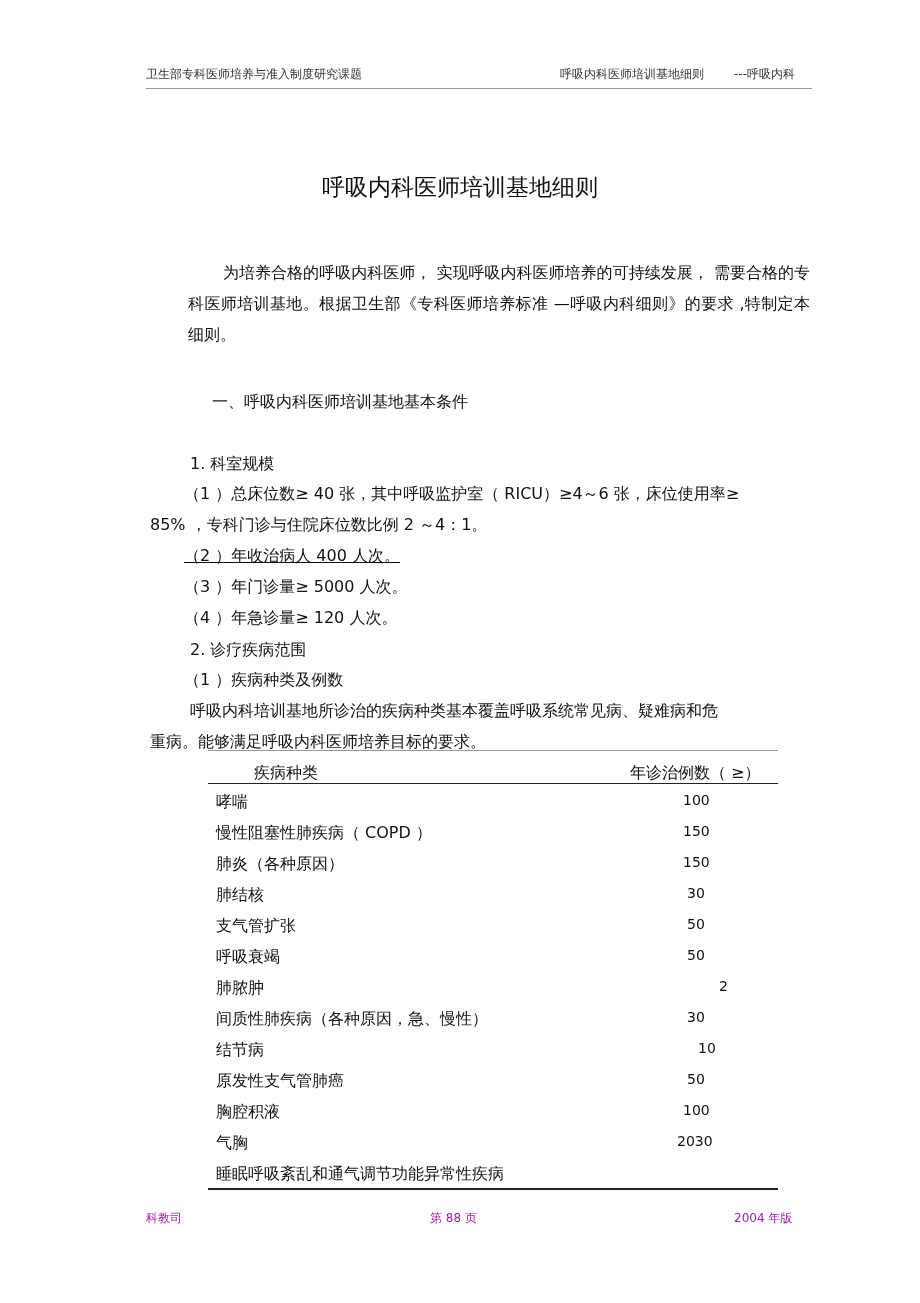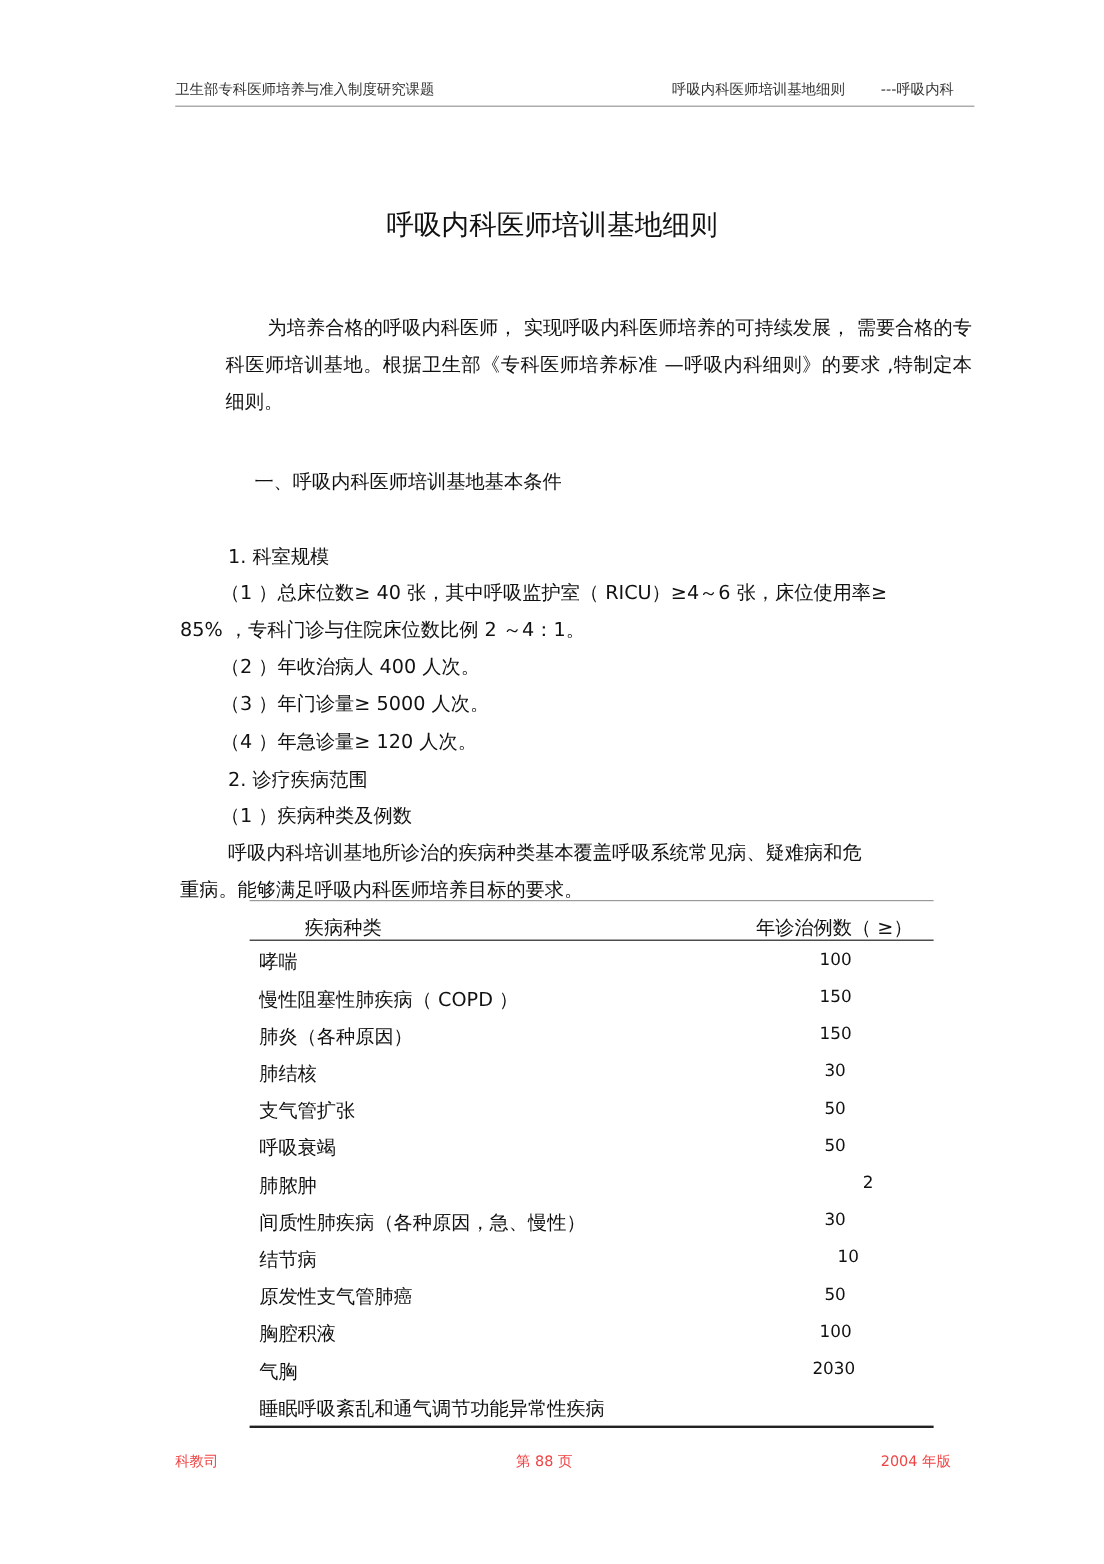--- a/index.html
+++ b/index.html
@@ -11,40 +11,40 @@
     .hdr { font-size: 12px; color: #333; top: 66px; }
     .hdr-rule { position: absolute; left: 146px; top: 88px; width: 666px; height: 0; border-top: 1px solid #999; }
     .title { font-family: "DejaVu Serif", "Liberation Serif", serif; font-size: 23px; left: 0; width: 920px; text-align: center; top: 172px; white-space: nowrap; }
     .body { font-size: 16px; line-height: 31px; }
     .para { left: 188px; width: 622px; top: 257px; white-space: normal; text-indent: 35px; text-align: justify; text-align-last: left; }
     .tbl-top { position: absolute; left: 208px; top: 750px; width: 570px; border-top: 1px solid #999; }
     .tbl-head-rule { position: absolute; left: 208px; top: 783px; width: 570px; border-top: 1px solid #222; }
     .tbl-bottom { position: absolute; left: 208px; top: 1188px; width: 570px; border-top: 2px solid #222; }
     .row-label { left: 216px; font-size: 16px; }
     .row-val { font-size: 14px; }
-    .ftr { font-size: 12px; color: #ef4444; top: 1210px; }
+    .ftr { font-size: 12px; color: #a21caf; top: 1210px; }
   </style>
 </head>
 <body>
 
 <div class="abs hdr" style="left:146px;">卫生部专科医师培养与准入制度研究课题</div>
 <div class="abs hdr" style="left:560px;">呼吸内科医师培训基地细则</div>
 <div class="abs hdr" style="left:734px;">---呼吸内科</div>
 <div class="hdr-rule"></div>
 
 <div class="abs title">呼吸内科医师培训基地细则</div>
 
 <div class="abs body para">为培养合格的呼吸内科医师， 实现呼吸内科医师培养的可持续发展， 需要合格的专科医师培训基地。根据卫生部《专科医师培养标准 —呼吸内科细则》的要求 ,特制定本细则。</div>
 
 <div class="abs body" style="left:188px; top:386px;margin-left:24px;">一、呼吸内科医师培训基地基本条件</div>
 
 <div class="abs body" style="left:190px; top:448px;">1. 科室规模</div>
 <div class="abs body" style="left:184px; top:478px;">（1 ）总床位数≥ 40  张，其中呼吸监护室（  RICU）≥4～6 张，床位使用率≥</div>
 <div class="abs body" style="left:150px; top:509px;">85% ，专科门诊与住院床位数比例    2 ～4：1。</div>
-<div class="abs body" style="left:184px; top:540px;">（2 ）年收治病人  400 人次。</div>
+<div class="abs body" style="left:184px; top:540px;text-decoration:underline;">（2 ）年收治病人  400 人次。</div>
 <div class="abs body" style="left:184px; top:571px;">（3 ）年门诊量≥ 5000 人次。</div>
 <div class="abs body" style="left:184px; top:602px;">（4 ）年急诊量≥ 120  人次。</div>
 
 <div class="abs body" style="left:190px; top:634px;">2.  诊疗疾病范围</div>
 <div class="abs body" style="left:184px; top:664px;">（1 ）疾病种类及例数</div>
 <div class="abs body" style="left:190px; top:695px;">呼吸内科培训基地所诊治的疾病种类基本覆盖呼吸系统常见病、疑难病和危</div>
 <div class="abs body" style="left:150px; top:726px;">重病。能够满足呼吸内科医师培养目标的要求。</div>
 
 <div class="tbl-top"></div>
 <div class="abs body" style="left:254px; top:757px;">疾病种类</div>

